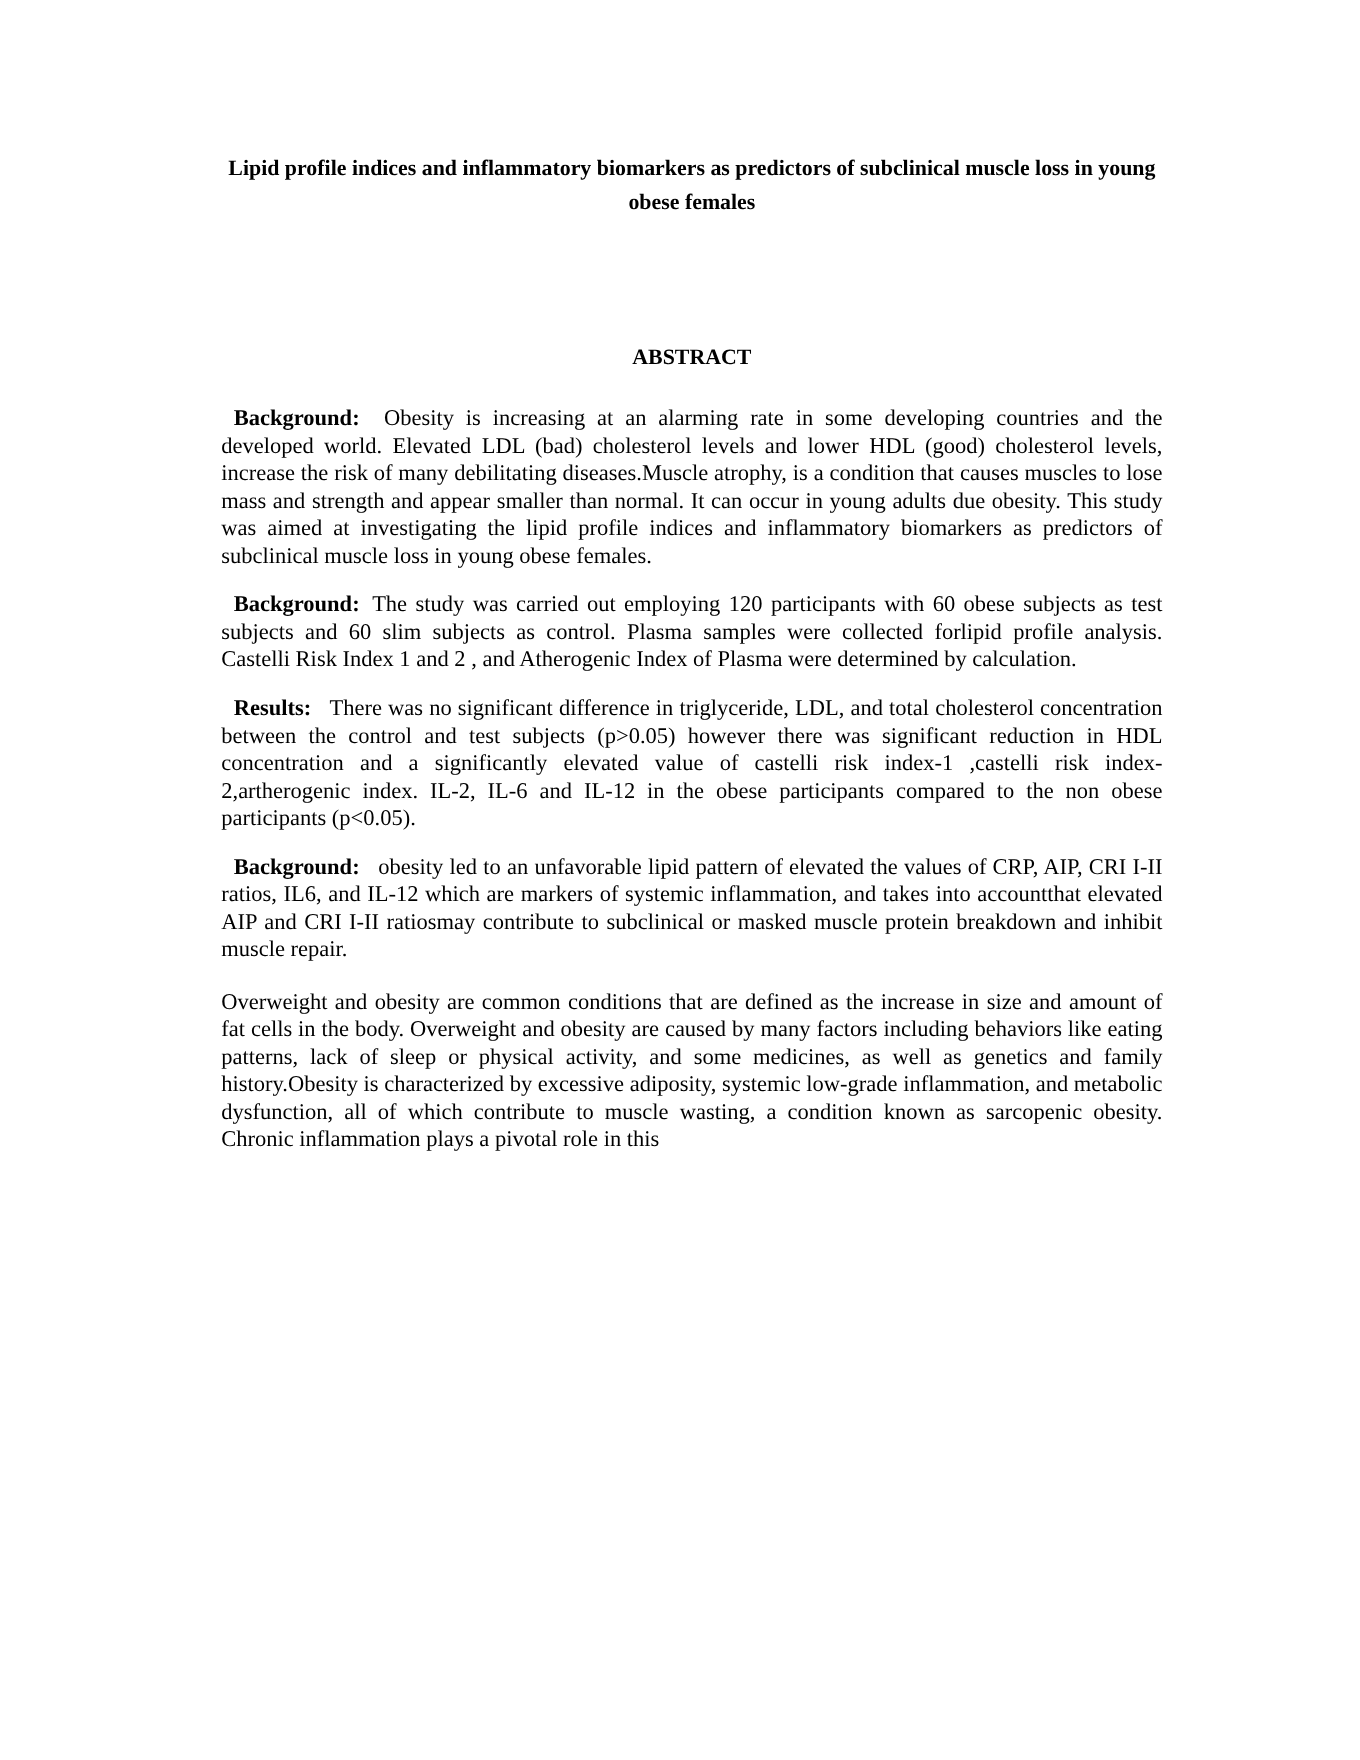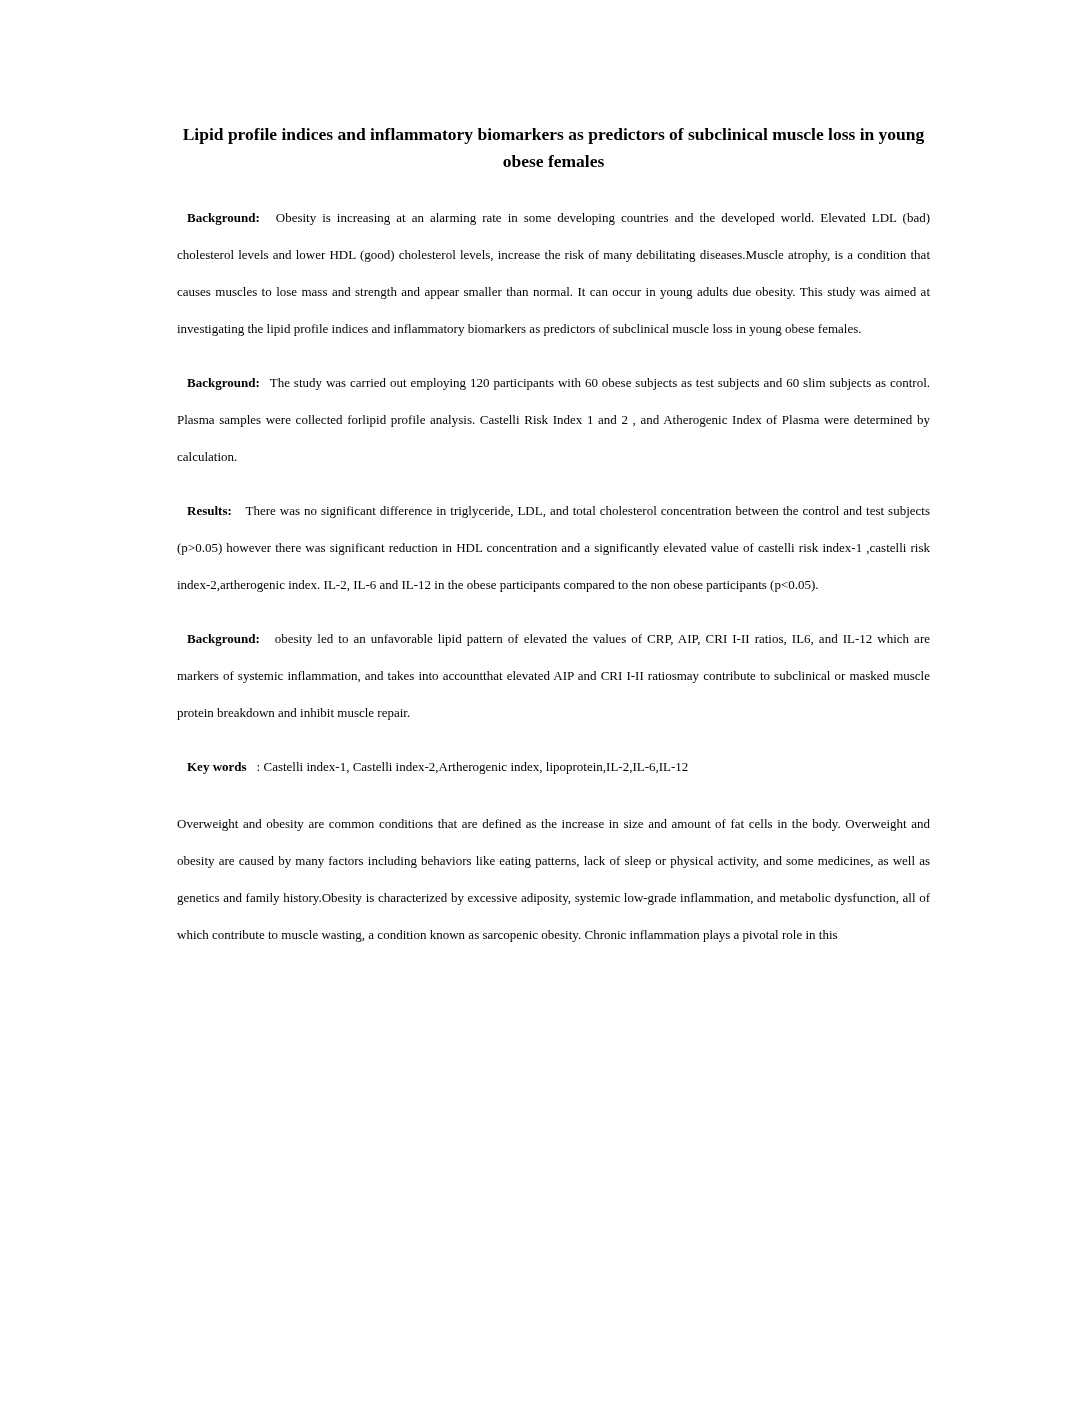--- a/index.html
+++ b/index.html
@@ -26,22 +26,22 @@
   }
   .abstract-heading {
     font-size: 17.5px;
     line-height: 27px;
     font-weight: bold;
     text-align: center;
     margin: 0;
     padding-top: 97px;
   }
   .para {
-    font-size: 13px;
-    line-height: 37px;
+    font-size: 18px;
+    line-height: 22px;
     text-align: justify;
     margin: 0;
     padding-top: 17px;
   }
   .para .label { font-weight: bold; }
   .first-para { padding-top: 24px; }
   .section-heading {
     font-size: 17.5px;
     line-height: 27px;
     font-weight: bold;
@@ -57,28 +57,28 @@
   }
   .intro-para { padding-top: 20px; }
 </style>
 </head>
 <body>
 
 <div class="page">
 
   <p class="doc-title">Lipid profile indices and inflammatory biomarkers as predictors of subclinical muscle loss in young obese females</p>
 
+  <p class="abstract-heading">ABSTRACT</p>
 
   <p class="para first-para"><span class="label">Background:</span><span> Obesity is increasing at an alarming rate in some developing countries and the developed world. Elevated LDL (bad) cholesterol levels and lower HDL (good) cholesterol levels, increase the risk of many debilitating diseases.Muscle atrophy, is a condition that causes muscles to lose mass and strength and appear smaller than normal. It can occur in young adults due obesity. This study was aimed at investigating the lipid profile indices and inflammatory biomarkers as predictors of subclinical muscle loss in young obese females.</span></p>
 
   <p class="para"><span class="label">Background:</span><span>The study was carried out employing 120 participants with 60 obese subjects as test subjects and 60 slim subjects as control. Plasma samples were collected forlipid profile analysis. Castelli Risk Index 1 and 2 , and Atherogenic Index of Plasma were determined by calculation.</span></p>
 
   <p class="para"><span class="label">Results:</span><span> There was no significant difference in triglyceride, LDL, and total cholesterol concentration between the control and test subjects (p&gt;0.05) however there was significant reduction in HDL concentration and a significantly elevated value of castelli risk index-1 ,castelli risk index-2,artherogenic index. IL-2, IL-6 and IL-12 in the obese participants compared to the non obese participants (p&lt;0.05).</span></p>
 
   <p class="para"><span class="label">Background:</span><span> obesity led to an unfavorable lipid pattern of elevated the values of CRP, AIP, CRI I-II ratios, IL6, and IL-12 which are markers of systemic inflammation, and takes into accountthat elevated AIP and CRI I-II ratiosmay contribute to subclinical or masked muscle protein breakdown and inhibit muscle repair.</span></p>
 
-  <p class="para"><span class="label">Key words</span><span>: Castelli index-1, Castelli index-2,Artherogenic index, lipoprotein,IL-2,IL-6,IL-12</span></p>
 
 
 
   <p class="para intro-para">Overweight and obesity are common conditions that are defined as the increase in size and amount of fat cells in the body. Overweight and obesity are caused by many factors including behaviors like eating patterns, lack of sleep or physical activity, and some medicines, as well as genetics and family history.Obesity is characterized by excessive adiposity, systemic low-grade inflammation, and metabolic dysfunction, all of which contribute to muscle wasting, a condition known as sarcopenic obesity. Chronic inflammation plays a pivotal role in this</p>
 
 </div>
 
 </body></html>

